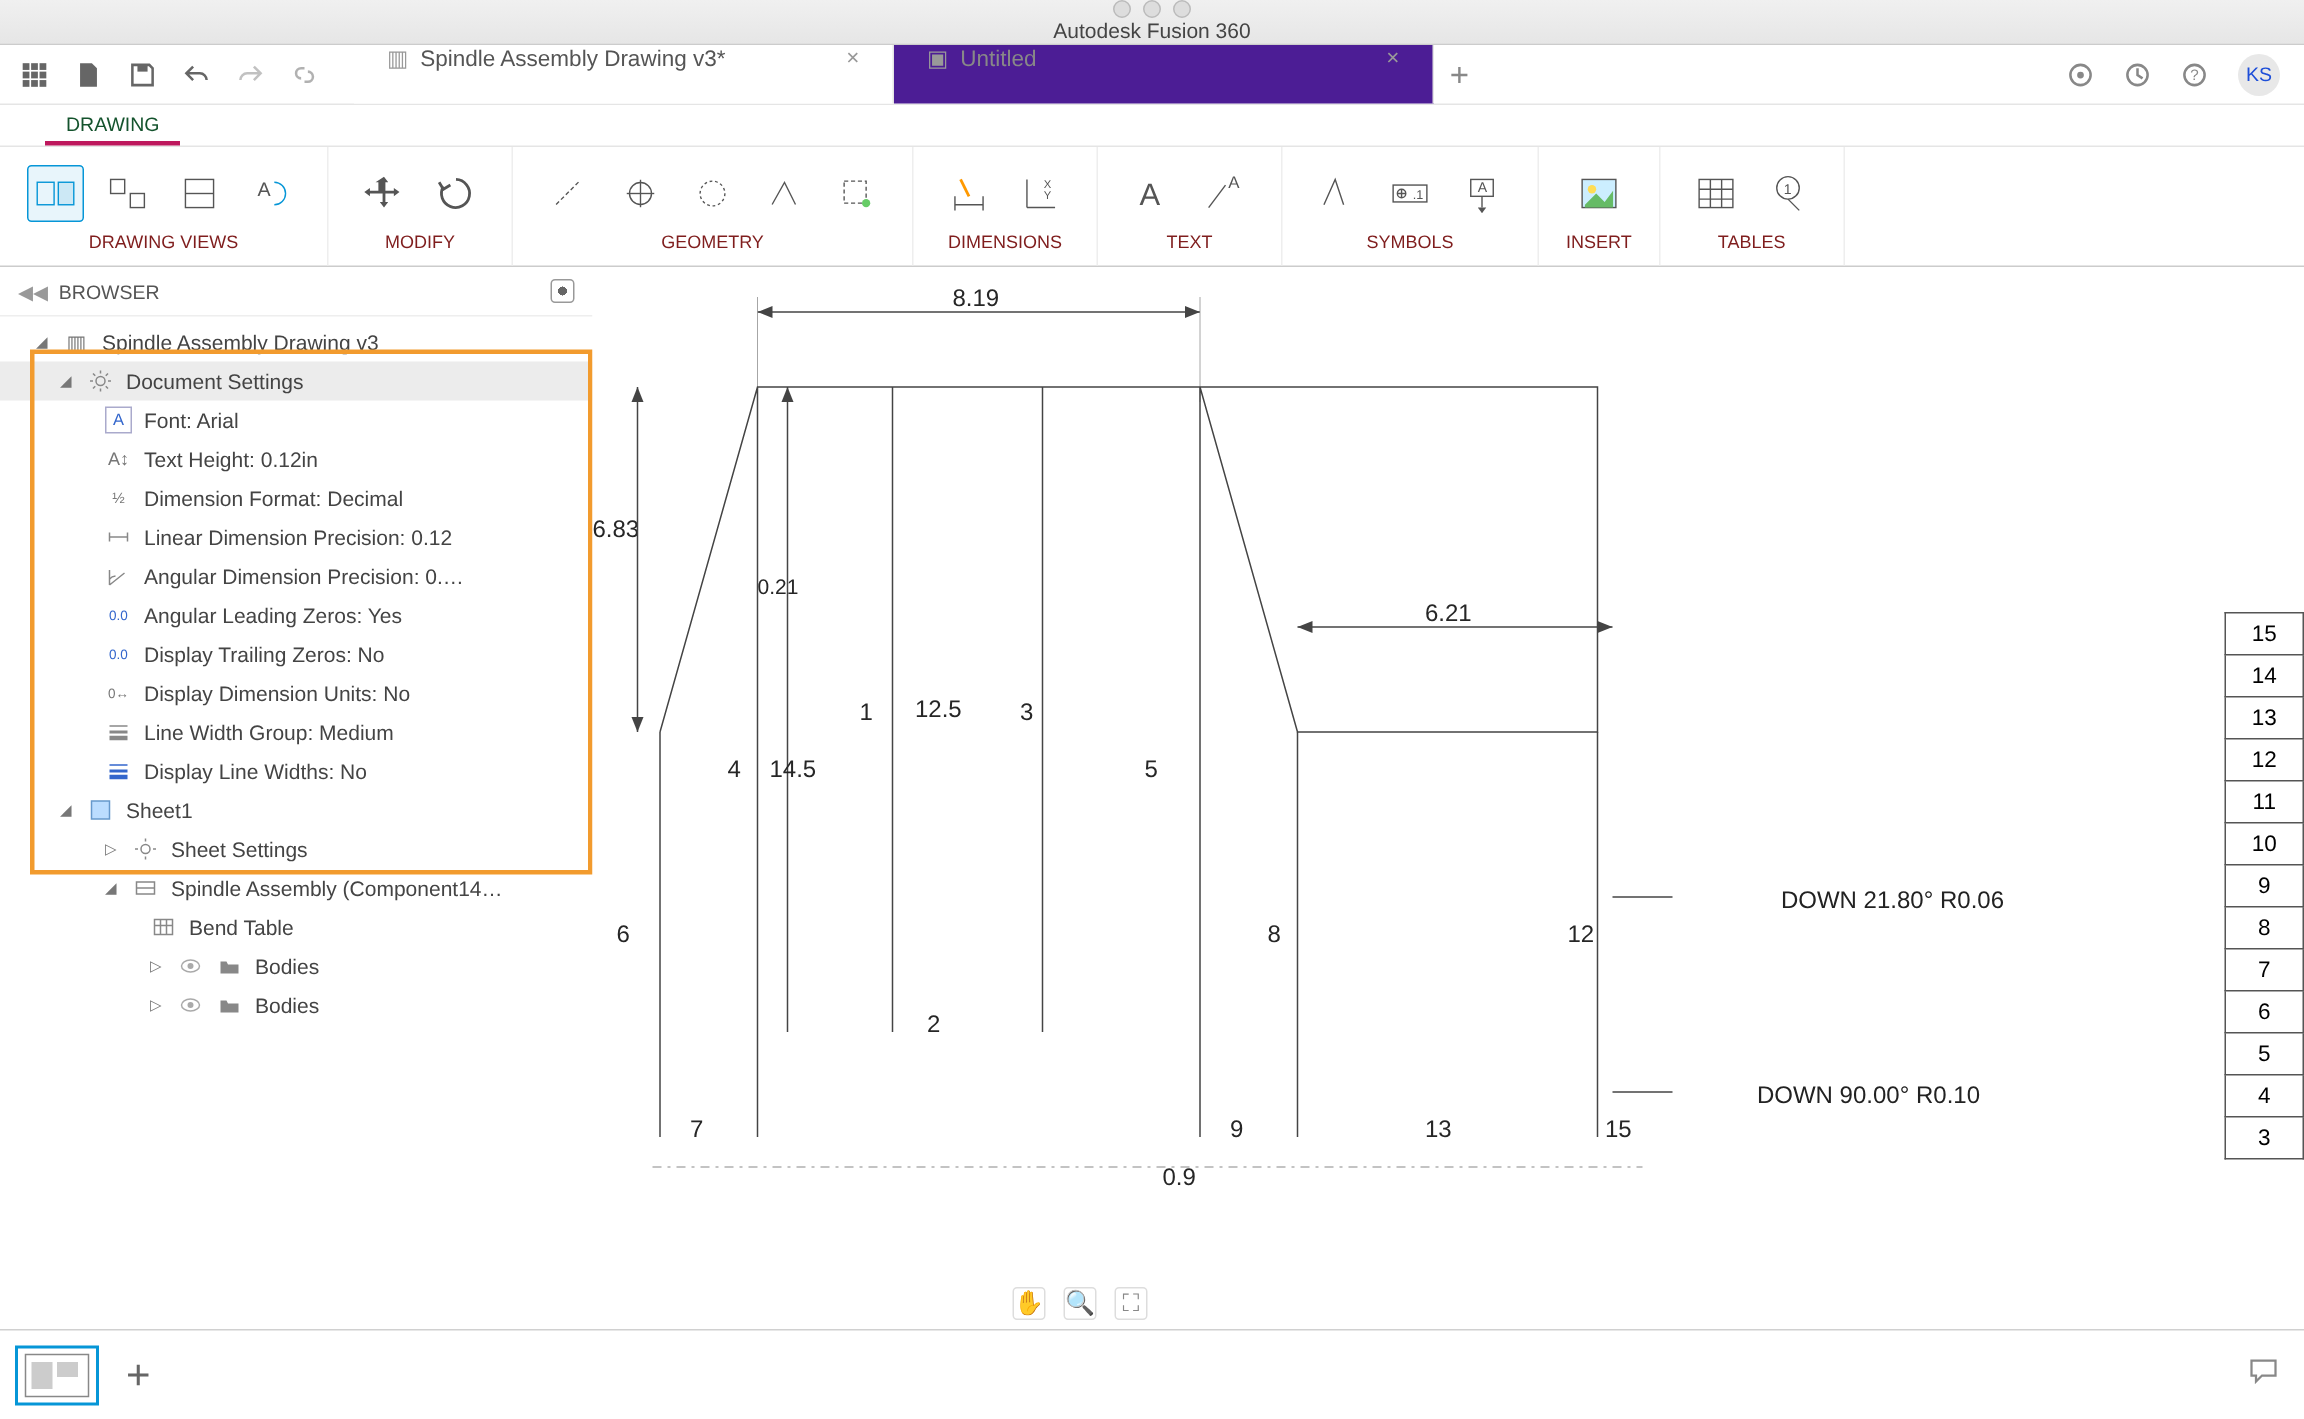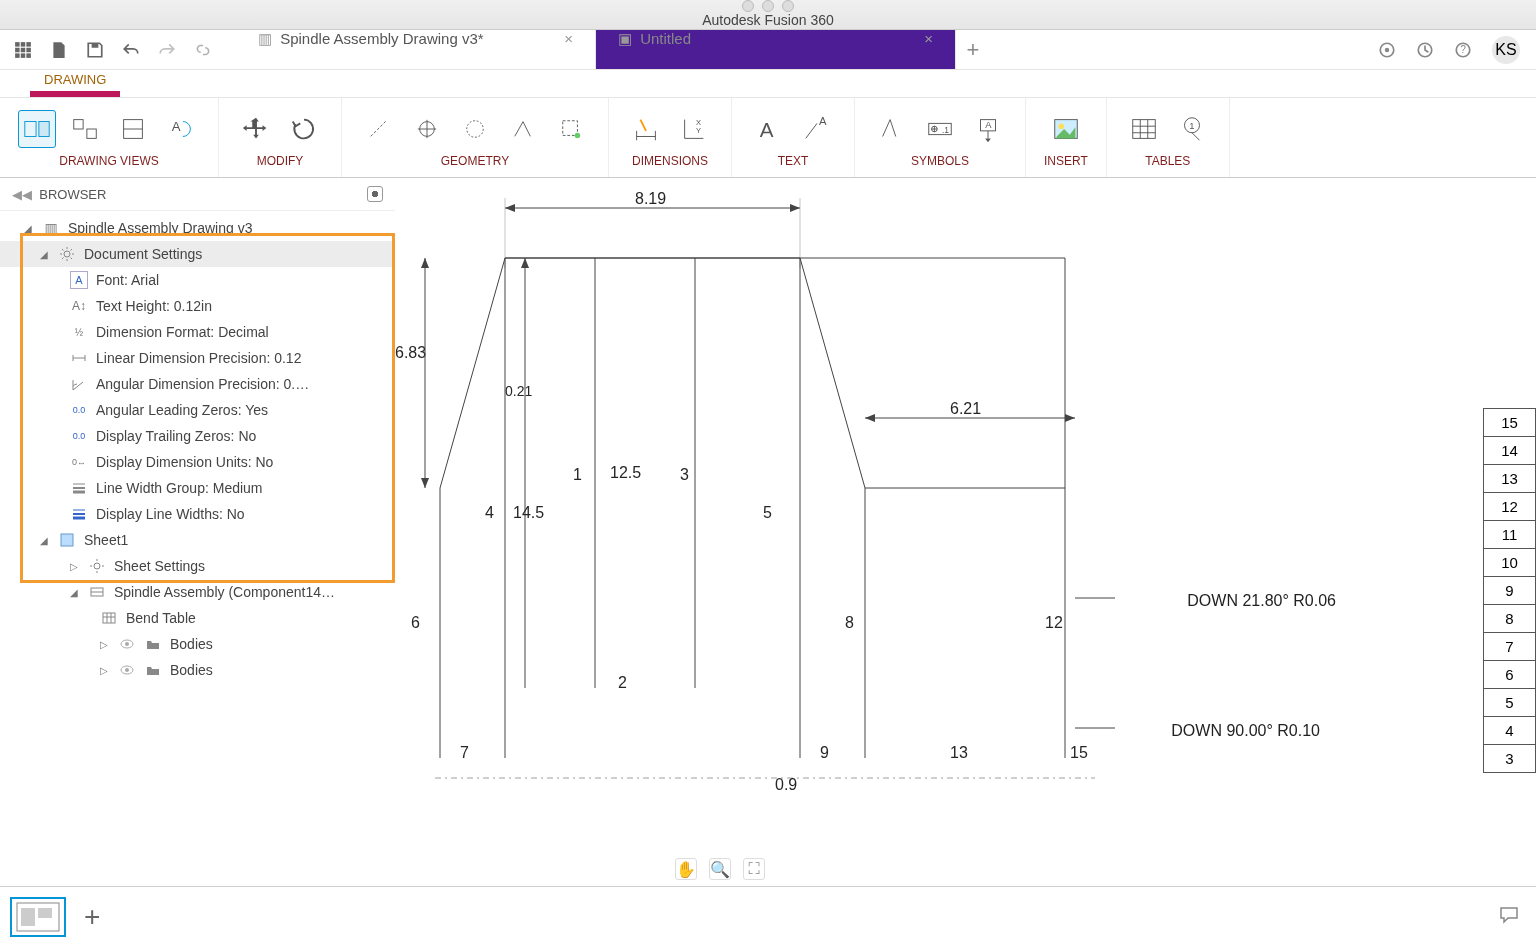--- a/index.html
+++ b/index.html
@@ -16,25 +16,25 @@
 .qat { display: flex; gap: 18px; padding: 0 14px; align-items: center; }
 .qat .icon { width: 18px; height: 18px; color: #666; display:flex; align-items:center; justify-content:center; }
 .tabs { display: flex; flex: 1; height: 100%; margin-left: 10px; }
 .tab { display: flex; align-items: flex-start; padding: 0 22px; border-right: 1px solid #e5e5e5; font-size: 15px; color: #555; min-width: 360px; justify-content: space-between; background: #fff; position: relative; }
 .tab.inactive { background: #4c1d95; color:#888; }
 .tab .tab-icon { margin-right: 8px; color:#999; }
 .tab .close { color:#999; font-size: 15px; }
 .tab-add { width: 34px; display:flex; align-items:center; justify-content:center; color:#888; font-size: 22px; }
 .right-icons { display:flex; gap:20px; padding: 0 16px; align-items:center; color:#888; }
 .right-icons .icon { width:18px; height:18px; }
-.user-badge { width:28px; height:28px; border-radius:50%; background:#e8e8e8; display:flex; align-items:center; justify-content:center; font-size:16px; color:#000000; }
+.user-badge { width:28px; height:28px; border-radius:50%; background:#e8e8e8; display:flex; align-items:center; justify-content:center; font-size:13px; color:#1d4ed8; }
 
 
 .ws-row { height: 28px; display:flex; align-items:flex-end; background:#fff; border-bottom:1px solid #e5e5e5; padding-left: 30px; }
-.ws-tab { font-size:13px; color:#a16207; padding: 4px 14px; border-bottom: 6px solid #be185d; }
+.ws-tab { font-size:13px; color:#14532d; padding: 4px 14px; border-bottom: 3px solid #be185d; }
 
 
 .ribbon { height: 80px; background:#fff; border-bottom:1px solid #ccc; display:flex; align-items:stretch; }
 .ribbon-group { padding: 6px 18px 2px; display:flex; flex-direction:column; align-items:center; border-right:1px solid #eee; }
 .ribbon-icons { display:flex; gap: 10px; align-items:center; height:50px; }
 .ribbon-label { font-size: 12px; color:#7f1d1d; white-space:nowrap; }
 .rib-icon { width: 38px; height: 38px; border:1px solid transparent; border-radius:3px; display:flex; align-items:center; justify-content:center; color:#555; }
 .rib-icon.active { border-color:#0696d7; background:#e8f5fb; }
 .rib-icon svg { width:30px; height:30px; }
 .rib-icon.small svg { width:22px; height:22px; }

